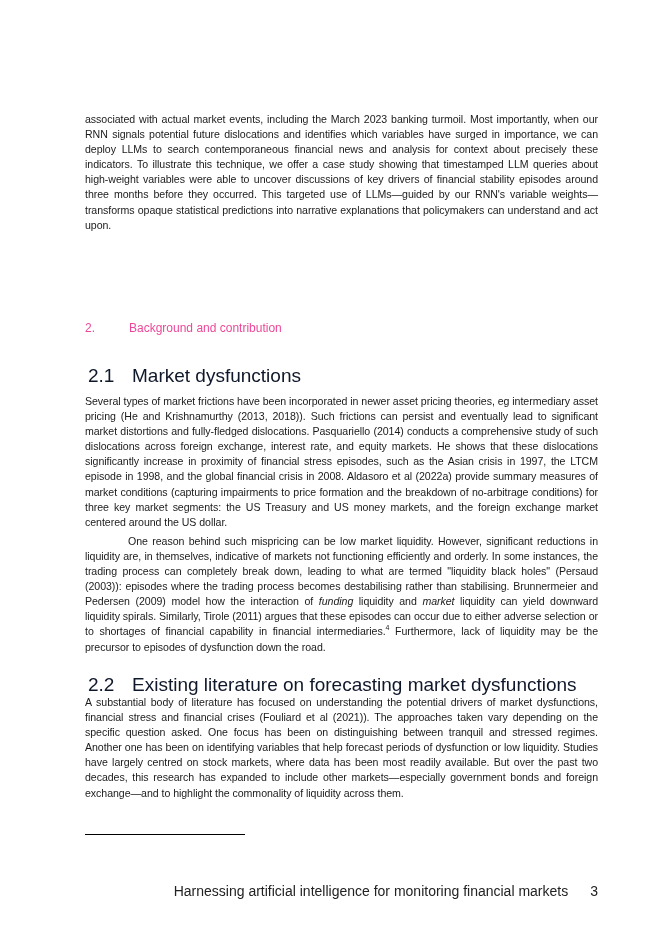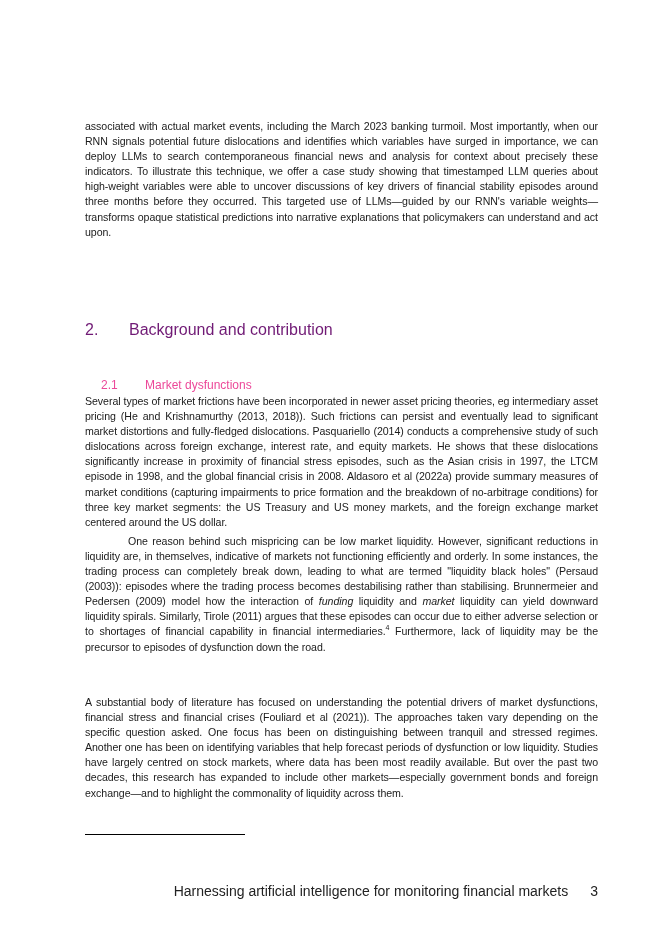--- a/index.html
+++ b/index.html
@@ -2,53 +2,56 @@
 <html><head>
 <meta charset="utf-8">
 <style>
   html, body { margin: 0; padding: 0; background: #ffffff; }
   body { width: 662px; height: 936px; position: relative; overflow: hidden;
          font-family: "Liberation Sans", "DejaVu Sans", sans-serif; color: #1a1a1a; }
   .page { position: absolute; left: 0; top: 0; width: 662px; height: 936px; }
   .col { position: absolute; left: 85px; width: 513px; }
   p.body { margin: 0; font-size: 10.6px; line-height: 15.1px; text-align: justify; letter-spacing: -0.05px; }
   p.indent { text-indent: 43px; }
-  .h1 { position: absolute; left: 85px; font-size: 16px; color: #701a75; font-weight: normal; margin: 0; }
-  .h2 { position: absolute; left: 85px; font-size: 12px; color: #ec4899; font-weight: normal; margin: 16px; }
+  .h1 { position: absolute; left: 85px; font-size: 12px; color: #ec4899; font-weight: normal; margin: 0; }
+  .h2 { position: absolute; left: 85px; font-size: 19px; color: #0f172a; font-weight: normal; margin: 3px; }
   .num { display: inline-block; }
   .h1 .num { width: 44px; }
   .h2 .num { width: 44px; }
   sup { font-size: 7px; line-height: 0; vertical-align: super; }
   em { font-style: italic; }
   .fn-rule { position: absolute; left: 85px; top: 834px; width: 160px; height: 0; border-top: 1px solid #000; }
   .footer { position: absolute; top: 883px; right: 64px; font-size: 14px; color: #222; }
   .footer .pg { display: inline-block; margin-left: 22px; }
 </style>
 </head>
 <body>
 
 <div class="page">
 
-  <div class="col" style="top:119px;">
+  <div class="col" style="top:112px;">
     <p class="body">associated with actual market events, including the March 2023 banking turmoil. Most importantly, when our RNN signals potential future dislocations and identifies which variables have surged in importance, we can deploy LLMs to search contemporaneous financial news and analysis for context about precisely these indicators. To illustrate this technique, we offer a case study showing that timestamped LLM queries about high-weight variables were able to uncover discussions of key drivers of financial stability episodes around three months before they occurred. This targeted use of LLMs—guided by our RNN's variable weights—transforms opaque statistical predictions into narrative explanations that policymakers can understand and act upon.</p>
   </div>
 
   <h1 class="h1" style="top:321px;">
     <span class="num">2.</span><span>Background and contribution</span>
   </h1>
 
   <h2 class="h2" style="top:362px;">
     <span class="num">2.1</span><span>Market dysfunctions</span>
   </h2>
 
   <div class="col" style="top:394px;">
     <p class="body">Several types of market frictions have been incorporated in newer asset pricing theories, eg intermediary asset pricing (He and Krishnamurthy (2013, 2018)). Such frictions can persist and eventually lead to significant market distortions and fully-fledged dislocations. Pasquariello (2014) conducts a comprehensive study of such dislocations across foreign exchange, interest rate, and equity markets. He shows that these dislocations significantly increase in proximity of financial stress episodes, such as the Asian crisis in 1997, the LTCM episode in 1998, and the global financial crisis in 2008. Aldasoro et al (2022a) provide summary measures of market conditions (capturing impairments to price formation and the breakdown of no-arbitrage conditions) for three key market segments: the US Treasury and US money markets, and the foreign exchange market centered around the US dollar.</p>
     <p class="body indent" style="margin-top:4px;"><span>One reason behind such mispricing can be low market liquidity. However, significant reductions in liquidity are, in themselves, indicative of markets not functioning efficiently and orderly. In some instances, the trading process can completely break down, leading to what are termed "liquidity black holes" (Persaud (2003)): episodes where the trading process becomes destabilising rather than stabilising. Brunnermeier and Pedersen (2009) model how the interaction of </span><em>funding</em><span> liquidity and </span><em>market</em><span> liquidity can yield downward liquidity spirals. Similarly, Tirole (2011) argues that these episodes can occur due to either adverse selection or to shortages of financial capability in financial intermediaries.</span><sup>4</sup><span> Furthermore, lack of liquidity may be the precursor to episodes of dysfunction down the road.</span></p>
   </div>
 
+  <h2 class="h2" style="top:671px;">
+    <span class="num">2.2</span><span>Existing literature on forecasting market dysfunctions</span>
+  </h2>
 
   <div class="col" style="top:695px;">
     <p class="body">A substantial body of literature has focused on understanding the potential drivers of market dysfunctions, financial stress and financial crises (Fouliard et al (2021)). The approaches taken vary depending on the specific question asked. One focus has been on distinguishing between tranquil and stressed regimes. Another one has been on identifying variables that help forecast periods of dysfunction or low liquidity. Studies have largely centred on stock markets, where data has been most readily available. But over the past two decades, this research has expanded to include other markets—especially government bonds and foreign exchange—and to highlight the commonality of liquidity across them.</p>
   </div>
 
   <div class="fn-rule"></div>
 
   <div class="footer">
     <span>Harnessing artificial intelligence for monitoring financial markets</span><span class="pg">3</span>
   </div>

